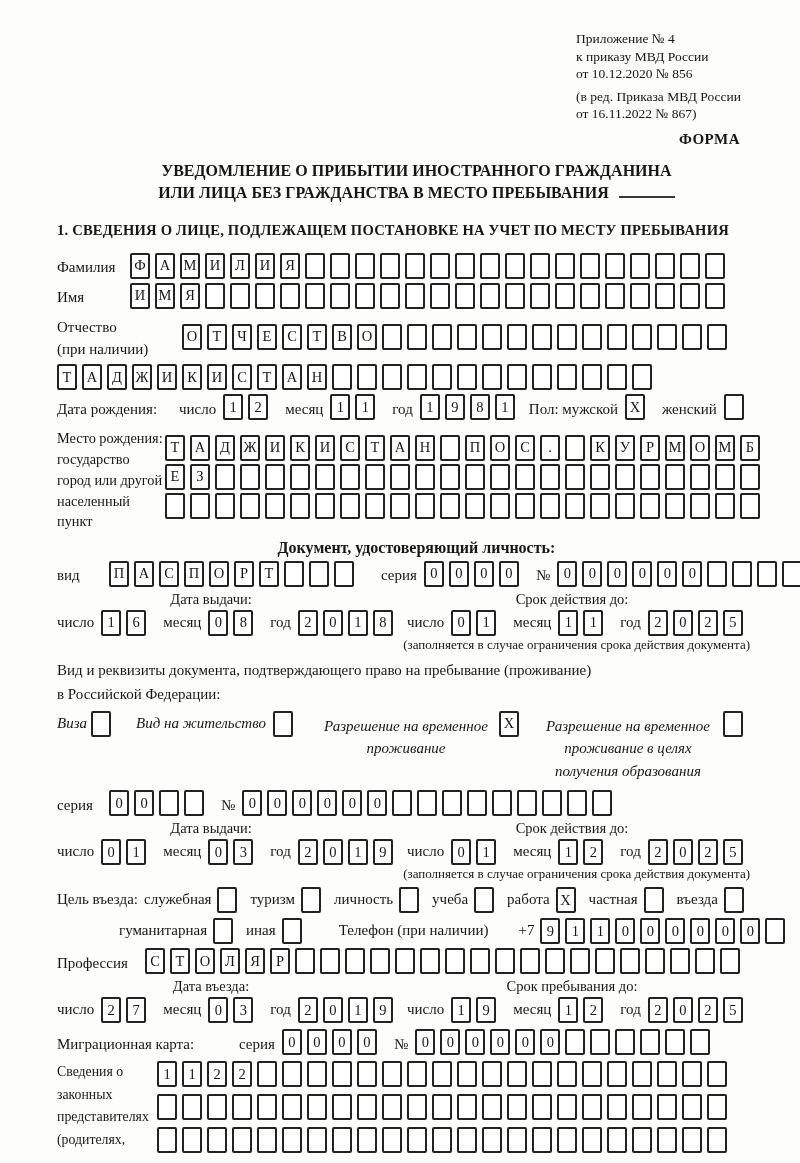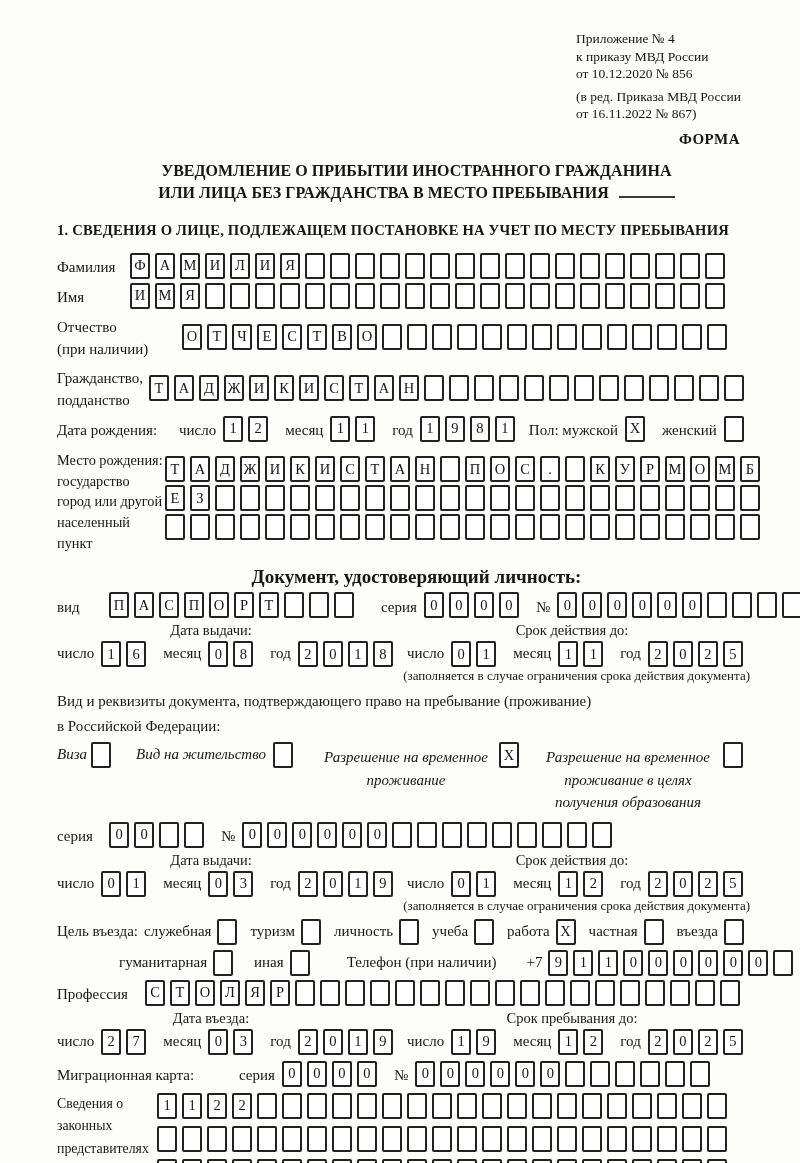--- a/index.html
+++ b/index.html
@@ -11,21 +11,21 @@
   .title{text-align:center;font-weight:bold;font-size:16px;line-height:1.38;margin-top:12px;}
   .blank{display:inline-block;width:56px;border-bottom:2px solid #3a3a3a;margin-left:10px;}
   .sec1{font-weight:bold;font-size:14.6px;margin-top:18px;letter-spacing:.2px;}
   .row{display:flex;align-items:center;margin-top:4px;}
   .lbl{font-size:15px;padding-top:4px;flex:none;line-height:1.45;}
   .w{font-size:15px;padding-top:4px;margin:0 7px 0 12px;flex:none;}
   .w0{font-size:15px;padding-top:4px;margin-right:7px;flex:none;}
   .boxes{display:flex;flex:none;}
   .box{width:20px;height:26px;border:2px solid #222;border-radius:2px;margin-right:5px;display:inline-flex;align-items:center;justify-content:center;font-size:14.5px;box-sizing:border-box;background:#fff;flex:none;}
   .stack .boxes{margin-bottom:3px;}
-  .doc-head{text-align:center;font-weight:bold;font-size:19px;margin-top:13px;}
+  .doc-head{text-align:center;font-weight:bold;font-size:16px;margin-top:7px;}
   .dblocks{display:flex;margin-top:4px;}
   .dblock .dtitle{text-align:center;font-size:14.5px;margin-bottom:2px;}
   .drow{display:flex;align-items:flex-start;}
   .note-r{font-size:13px;text-align:right;padding-right:26px;margin-top:1px;}
   .intro{font-size:15px;margin-top:6px;line-height:1.5;}
   .opts{display:flex;margin-top:5px;}
   .opt{display:flex;align-items:flex-start;}
   .olbl{font-size:15px;padding-top:4px;font-style:italic;}
   .oc{text-align:center;line-height:1.5;display:inline-block;}
   .obx{margin-left:7px;}
@@ -144,24 +144,20 @@
         <span class="box"></span>
         <span class="box"></span>
         <span class="box"></span>
         <span class="box"></span>
         <span class="box"></span>
         <span class="box"></span>
       </span>
   </div>
 
   <div class="row">
-    <span class="lbl" style="width:92px">
-      <div>Гражданство,</div>
-      <div>подданство</div>
-    </span>
     <span class="boxes">
         <span class="box">Т</span>
         <span class="box">А</span>
         <span class="box">Д</span>
         <span class="box">Ж</span>
         <span class="box">И</span>
         <span class="box">К</span>
         <span class="box">И</span>
         <span class="box">С</span>
         <span class="box">Т</span>
@@ -539,21 +535,21 @@
       </span>
   </div>
 
   <div class="prow" style="padding-left:62px">
     <span class="pitem">
         <span class="plbl">гуманитарная</span>
         <span class="boxes">
           <span class="box"></span>
         </span>
       </span>
-    <span class="pitem" style="margin-left:8px">
+    <span class="pitem" style="">
         <span class="plbl">иная</span>
         <span class="boxes">
           <span class="box"></span>
         </span>
       </span>
     <span class="plbl" style="margin-left:24px">Телефон (при наличии)</span>
     <span class="plbl" style="margin-left:24px">+7</span>
     <span class="boxes">
         <span class="box">9</span>
         <span class="box">1</span>

